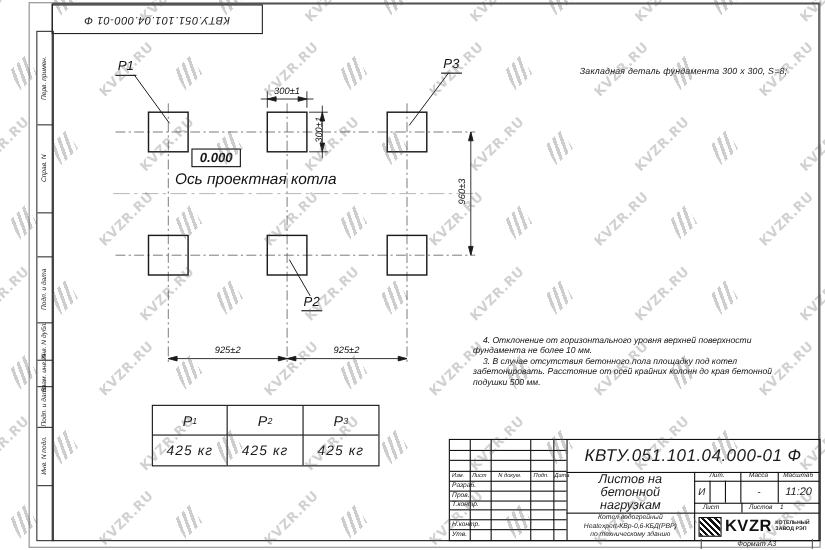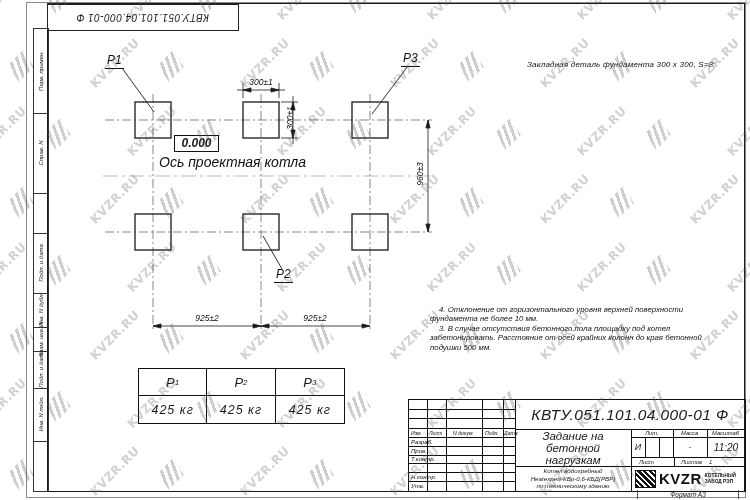--- a/index.html
+++ b/index.html
@@ -213,21 +213,21 @@
     <span class="tb-text" style="left:2px;top:39px;font-size:6px;">Разраб.</span>
     <span class="tb-text" style="left:2px;top:48px;font-size:6px;">Пров.</span>
     <span class="tb-text" style="left:2px;top:56px;font-size:6px;">Т.контр.</span>
     <span class="tb-text" style="left:2px;top:65px;font-size:6px;"> </span>
     <span class="tb-text" style="left:2px;top:73.5px;font-size:6px;">Н.контр.</span>
     <span class="tb-text" style="left:2px;top:82.5px;font-size:6px;">Утв.</span>
 
     <div class="tb-center doc-number">КВТУ.051.101.04.000-01 Ф</div>
 
     <div class="tb-center title-cell">
-      <span>Задание на</span>
+      <span>Листов на</span>
       <span>бетонной</span>
       <span>нагрузкам</span>
     </div>
 
     <div class="tb-center subtitle-cell">
       <span>Котел водогрейный</span>
       <span>Heatexpert-КВр-0,6-КБД(РВР)</span>
       <span>по техническому зданию</span>
     </div>
 

